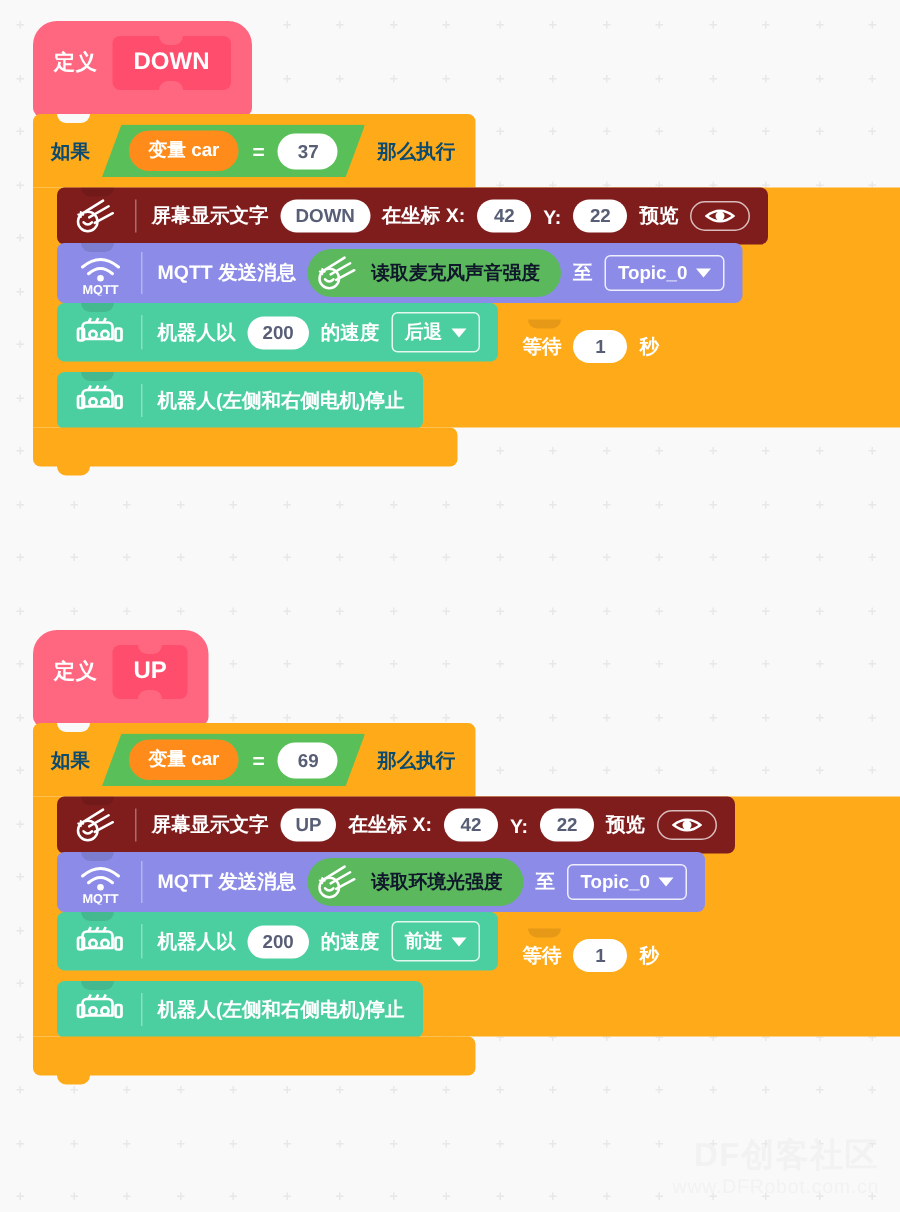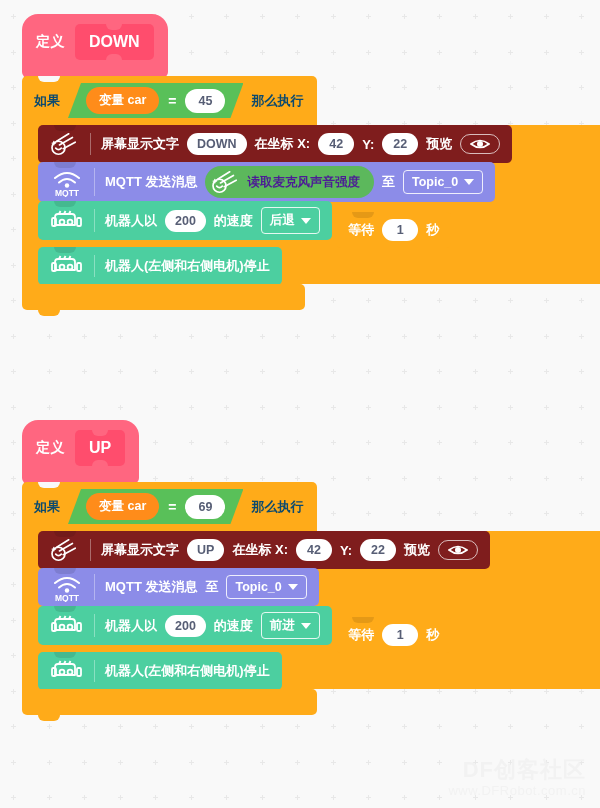--- a/index.html
+++ b/index.html
@@ -147,21 +147,21 @@
   .caret{width:0;height:0;border-left:5px solid transparent;border-right:5px solid transparent;border-top:6px solid #fff;}
   .eyebtn{
     border:1px solid rgba(255,255,255,.7);border-radius:13px;
     padding:2px 9px;display:inline-flex;align-items:center;
   }
   .rep-oval{
     background:#5CB85C;border-radius:17px;
     display:inline-flex;align-items:center;gap:6px;
     padding:3px 14px 3px 6px;min-height:30px;box-sizing:border-box;
   }
-  .rep-oval .txt{color:#4c1d95;font-size:12.5px;font-weight:bold;white-space:nowrap;}
+  .rep-oval .txt{color:#0f172a;font-size:12.5px;font-weight:bold;white-space:nowrap;}
 
   .watermark{
     position:absolute;right:14px;bottom:10px;text-align:right;
     color:#f2f2f2;user-select:none;pointer-events:none;
   }
   .wm1{font-size:22px;font-weight:bold;letter-spacing:1px;line-height:1;}
   .wm2{font-size:13px;letter-spacing:.5px;margin-top:2px;}
 </style>
 </head>
 <body>
@@ -570,21 +570,21 @@
 
   <div class="cblock" style="margin-top:-2px;">
     <div class="c-head">
       <span class="kw">如果</span>
       <span class="hex">
         <span class="var-oval">
           <span>变量</span>
           <span>car</span>
         </span>
         <span class="hex-sign">=</span>
-        <span class="num-oval">45</span>
+        <span class="num-oval">37</span>
       </span>
       <span class="kw">那么执行</span>
     </div>
 
     <div class="c-body">
       <div class="c-inner">
 
         
         <div class="stmt lgreen">
           <svg class="bicon" viewBox="0 0 32 28">
@@ -760,20 +760,35 @@
           <svg class="bicon" viewBox="0 0 34 30" style="width:34px;height:30px;">
             <g fill="none" stroke="#fff" stroke-width="2" stroke-linecap="round">
               <path d="M5 11 Q17 1 29 11"></path>
               <path d="M9 15.5 Q17 8.5 25 15.5"></path>
             </g>
             <circle cx="17" cy="18.5" r="2.2" fill="#fff"></circle>
             <text x="17" y="29" font-size="8.5" fill="#fff" text-anchor="middle" font-family="Liberation Sans, sans-serif">MQTT</text>
           </svg>
           <span class="icon-sep"></span>
           <span class="txt">MQTT 发送消息</span>
+          <span class="rep-oval">
+            <svg class="bicon" viewBox="0 0 32 28">
+              <g fill="none" stroke="#fff" stroke-width="1.8" stroke-linecap="round">
+                <path d="M20 3 L7 11"></path>
+                  <path d="M24 7 L10 15"></path>
+                  <path d="M27 12 L14 19"></path>
+                <circle cx="9" cy="18" r="7"></circle>
+                <path d="M6 18.5 q3 3.2 6 0"></path>
+              </g>
+              <g stroke="#fff" stroke-width="1.5" stroke-linecap="round">
+                  <path d="M2.2 13h3.6M4 11.2v3.6"></path>
+                </g>
+            </svg>
+            <span class="txt">读取环境光强度</span>
+          </span>
           <span class="txt">至</span>
           <span class="drop">
             <span>Topic_0</span>
             <span class="caret"></span>
           </span>
         </div>
 
         <div class="stmt green">
           <svg class="bicon" viewBox="0 0 34 26" style="width:34px;">
             <g fill="none" stroke="#fff" stroke-width="1.8" stroke-linejoin="round">

